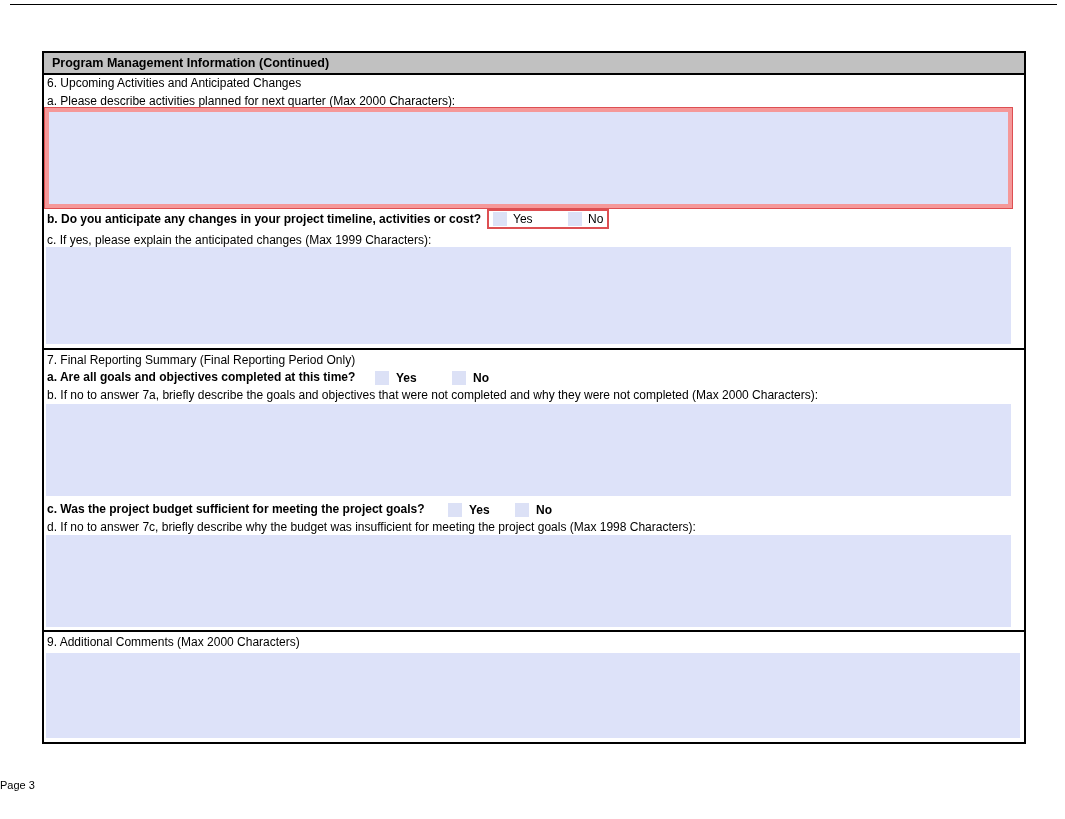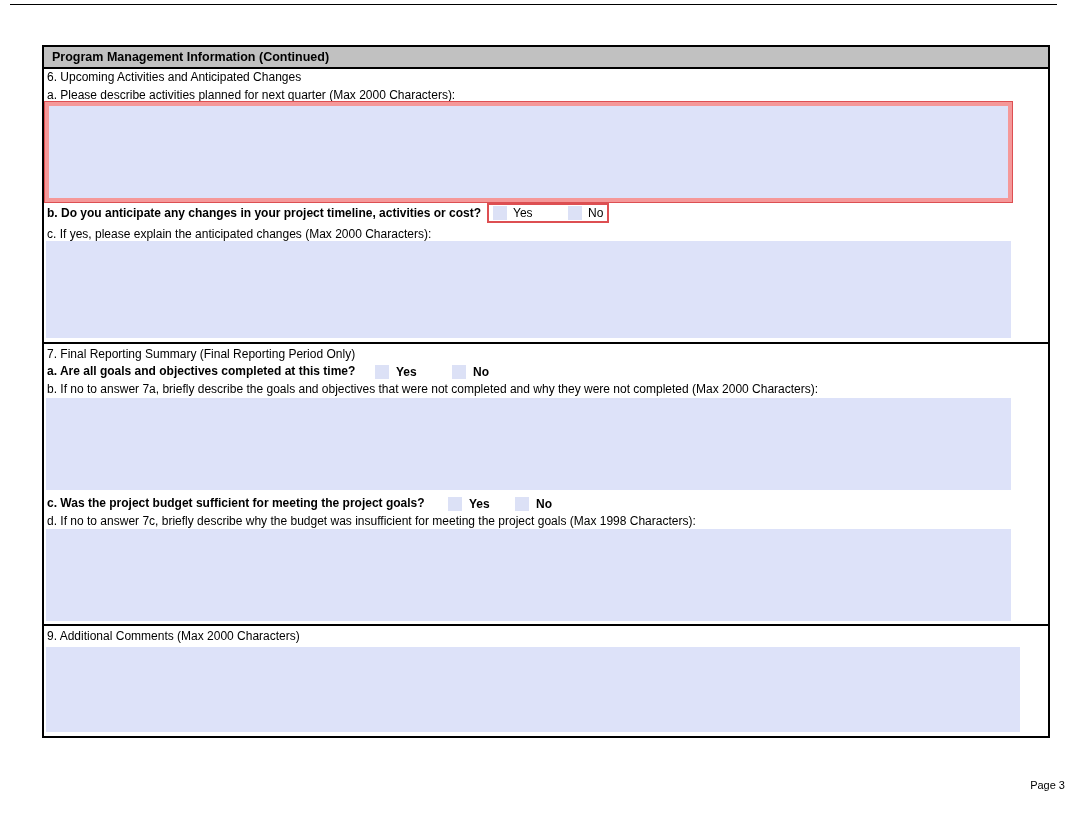--- a/index.html
+++ b/index.html
@@ -2,39 +2,39 @@
 <html><head>
 <meta charset="utf-8">
 <style>
   html,body { margin:0; padding:0; background:#fff; }
   .page {
     position:relative; width:1065px; height:819px; background:#ffffff;
     font-family:"Liberation Sans","DejaVu Sans",sans-serif; font-size:12px; color:#000;
     overflow:hidden;
   }
   .top-rule { position:absolute; left:10px; top:4px; width:1047px; height:1px; background:#000; }
-  .form-box { position:absolute; left:42px; top:45px; width:980px; height:689px; border:2px solid #000; box-sizing:content-box;padding-left:24px; }
+  .form-box { position:absolute; left:42px; top:51px; width:980px; height:689px; border:2px solid #000; box-sizing:content-box; }
   .hdr {
     position:absolute; left:0; top:0; right:0; height:20px; background:#c1c1c1;
     border-bottom:2px solid #000; font-weight:bold; font-size:12.5px; line-height:20px; padding-left:8px;
   }
   .t { position:absolute; left:3px; white-space:nowrap; line-height:15px; }
   .bold { font-weight:normal; }
   .field {
     position:absolute; box-sizing:border-box; background:#dde2f9;
     border:none; resize:none; outline:none; margin:0; padding:2px 4px;
     font-family:"Liberation Sans","DejaVu Sans",sans-serif; font-size:12px;
   }
   .hl { border:4px solid #f59899; box-shadow:0 0 0 1px #dd4f52; }
   .row { position:absolute; left:3px; right:3px; height:17px; line-height:15px; white-space:nowrap;font-weight:bold; }
   .cb { position:absolute; top:1px; width:14px; height:14px; background:#dce1f6; cursor:pointer; }
   .yn { position:absolute; top:0; line-height:16px; }
   .yn-group { position:absolute; box-sizing:border-box; border:2px solid #dd4f52; }
   .divider { position:absolute; left:0; right:0; height:2px; background:#000; }
-  .footer { position:absolute; left:0; top:779px; width:100%; text-align:right; font-size:11px; }
+  .footer { position:absolute; left:0; top:779px; width:100%; text-align:left; font-size:11px; }
 </style>
 </head>
 <body>
 
 <div class="page">
 
   <div class="top-rule"></div>
 
   <div class="form-box">
 
@@ -49,21 +49,21 @@
     <div class="row" style="top:159px">
       <span>b. Do you anticipate any changes in your project timeline, activities or cost?</span>
     </div>
     <div class="yn-group" style="left:443px; top:156px; width:122px; height:20px">
       <span class="cb" style="left:4px"></span>
       <span class="yn" style="left:24px">Yes</span>
       <span class="cb" style="left:79px"></span>
       <span class="yn" style="left:99px">No</span>
     </div>
 
-    <div class="t" style="top:180px">c. If yes, please explain the anticipated changes (Max 2000 Characters):</div>
+    <div class="t" style="top:180px">c. If yes, please explain the anticipated changes (Max 1999 Characters):</div>
     <textarea class="field" style="left: 2px; top: 194px; width: 965px; height: 97px;"></textarea>
 
     <div class="divider" style="top:295px"></div>
 
     <div class="t bold" style="top:300px">7. Final Reporting Summary (Final Reporting Period Only)</div>
 
     <div class="row" style="top:317px">
       <span>a. Are all goals and objectives completed at this time?</span>
       <span class="cb" style="left:328px"></span>
       <span class="yn" style="left:349px">Yes</span>

